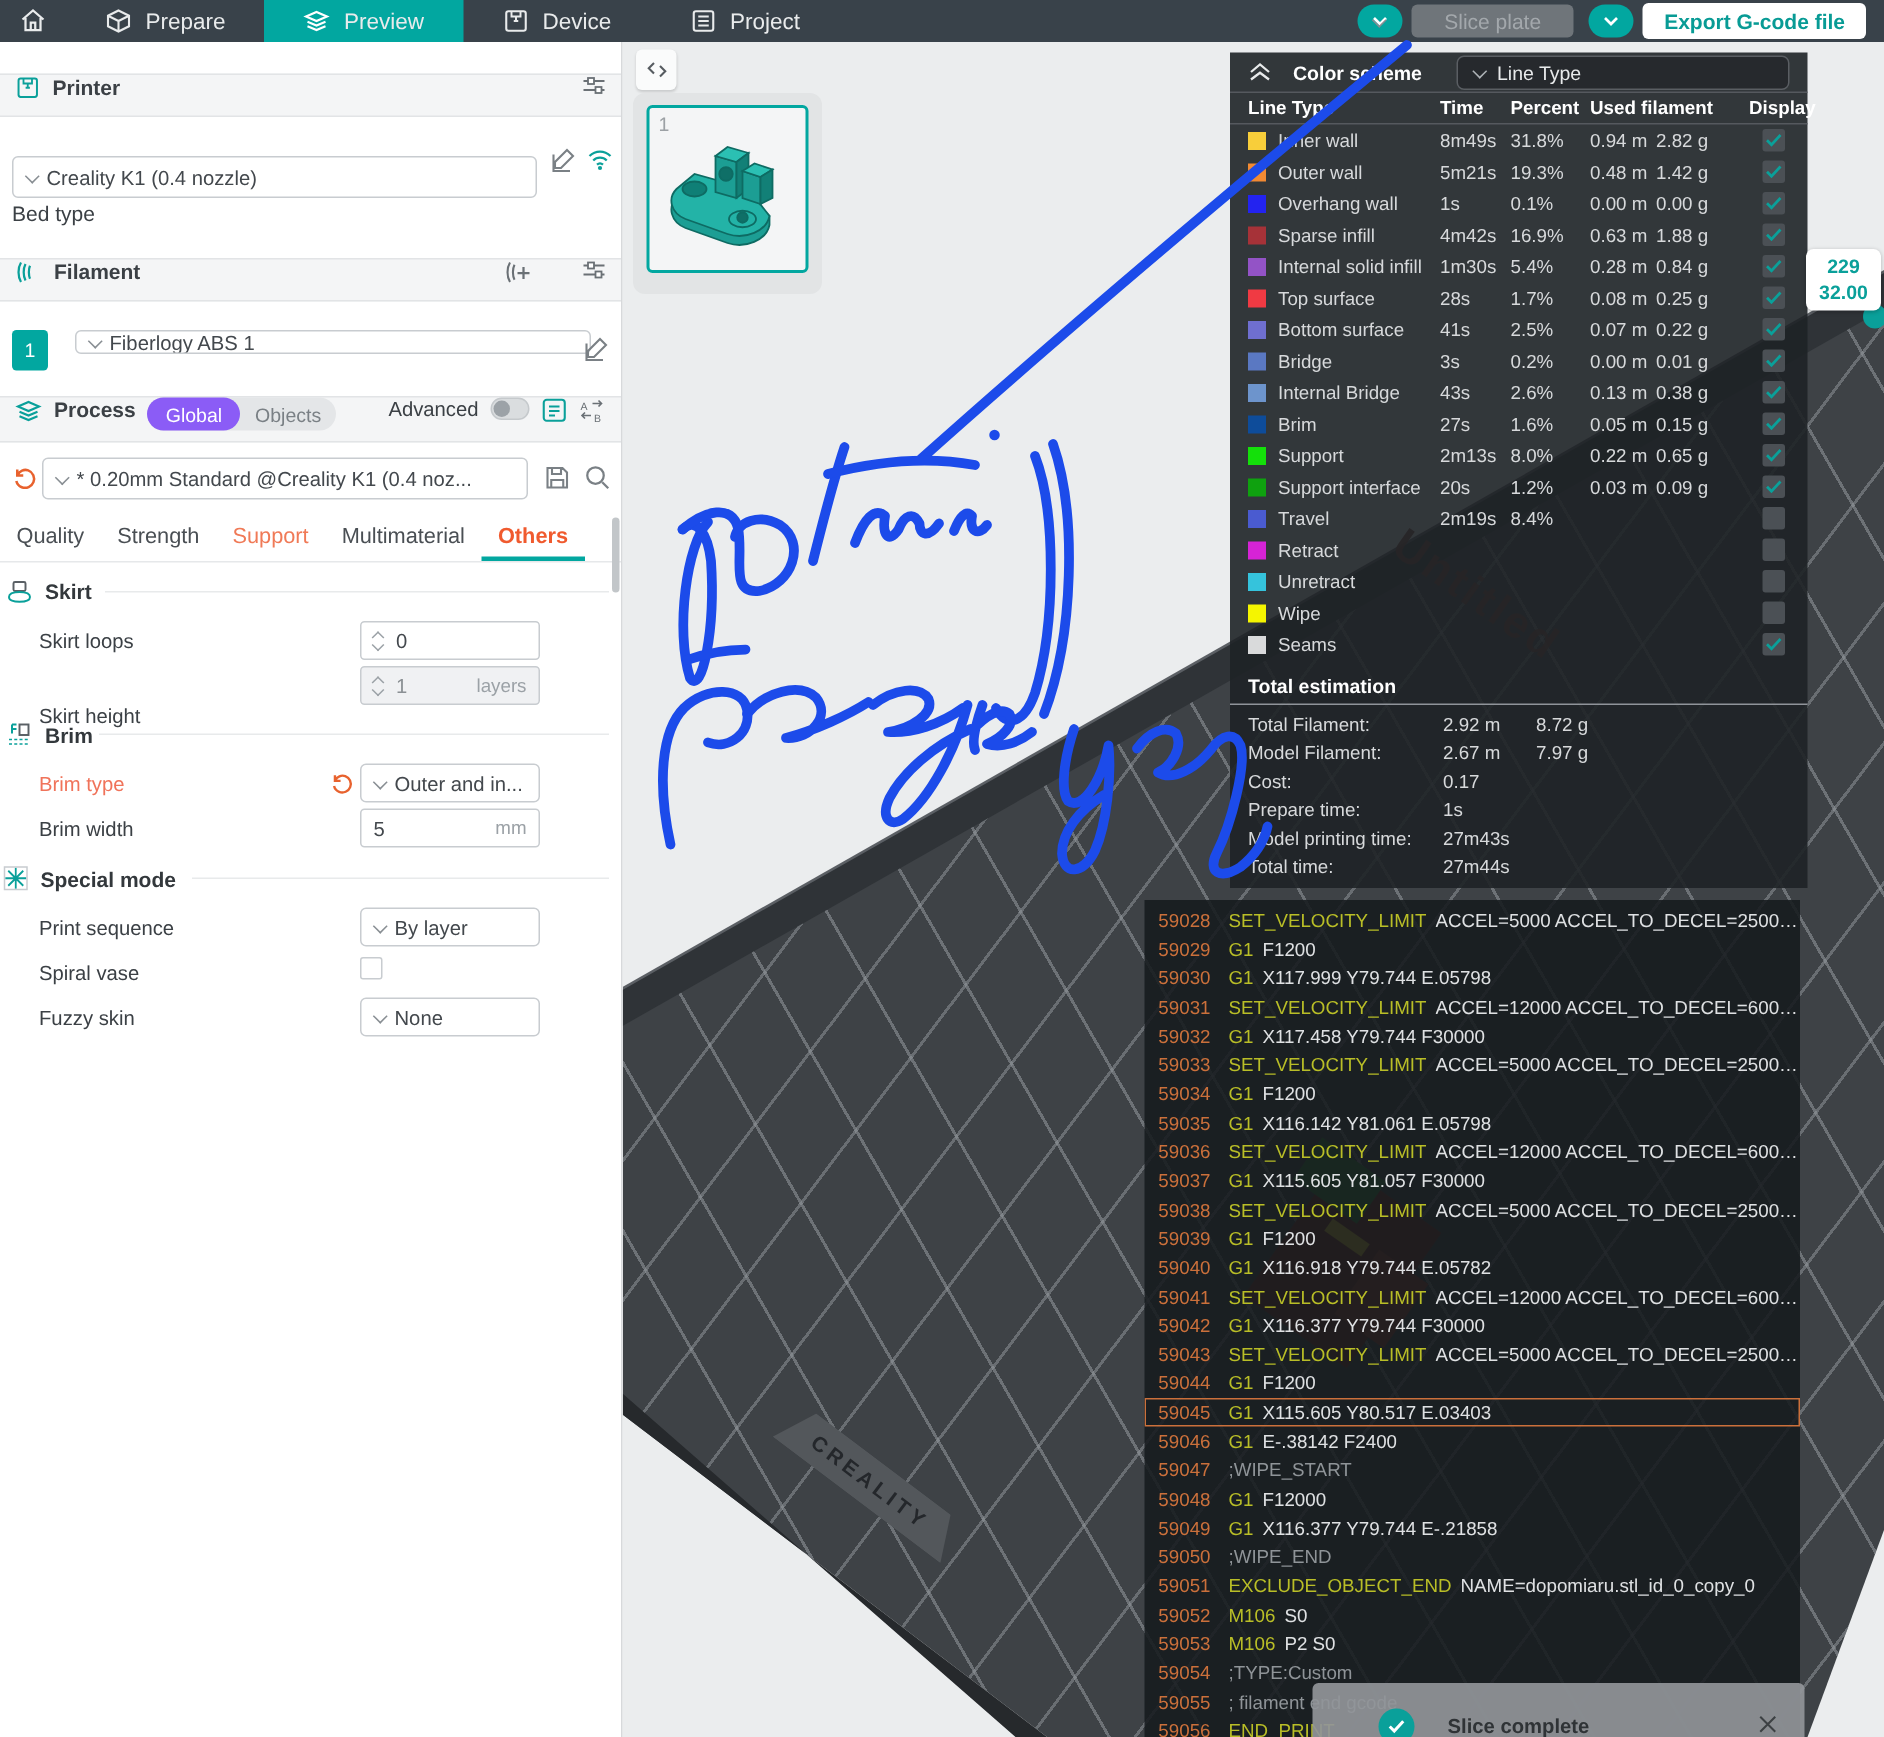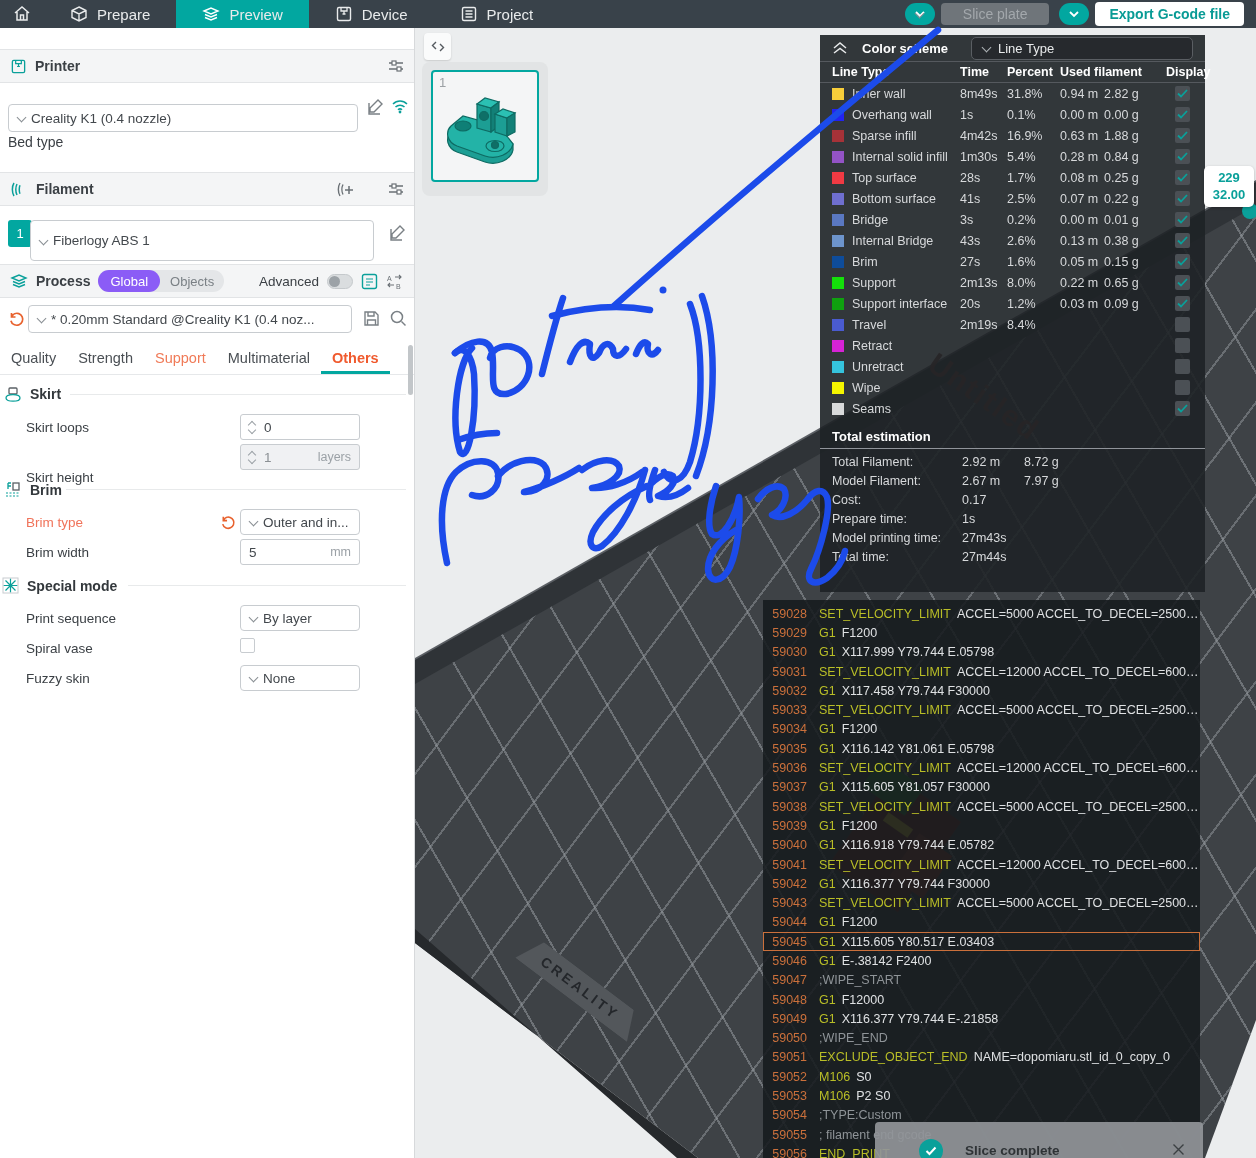--- a/index.html
+++ b/index.html
@@ -13,21 +13,21 @@
   .tb-tab { display:flex; align-items:center; gap:9px; padding:0 26px; color:#E9EBEC; font-size:15px; cursor:pointer; }
   .tb-tab.active { background:#02A7A0; }
   .tb-spacer { flex:1; }
   .tb-right { display:flex; align-items:center; gap:10px; padding-right:12px; }
   .chev-btn { width:30px; height:22px; background:#02A7A0; border-radius:11px; display:flex; align-items:center; justify-content:center; cursor:pointer; }
   .btn-slice { height:22px; padding:0 22px; background:#6F757A; border-radius:4px; color:#A3A8AC; font-size:14px; display:flex; align-items:center; cursor:pointer; margin-left:-4px; }
   .btn-export { height:22px; padding:12px 14px; background:#FFFFFF; border-radius:4px; color:#089B95; font-size:14px; font-weight:bold; display:flex; align-items:center; cursor:pointer; margin-left:-4px; }
 
   
   #leftpanel { position:absolute; left:0; top:28px; width:415px; height:1130px; background:#FFFFFF; border-right:1px solid #D7D9DB; z-index:30; }
-  .sec-head { position:absolute; left:0; width:414px; height:29px; background:#F4F5F6; border-top:1px solid #E2E4E6; border-bottom:1px solid #E2E4E6; display:flex; align-items:center; padding:16px 10px; gap:8px; }
+  .sec-head { position:absolute; left:0; width:414px; height:29px; background:#F4F5F6; border-top:1px solid #E2E4E6; border-bottom:1px solid #E2E4E6; display:flex; padding:0 10px; gap:8px; }
   .sec-title { font-size:14px; font-weight:bold; color:#3B4045; }
   .sel { position:absolute; height:28px; border:1px solid #C8CCD0; border-radius:4px; background:#fff; display:flex; align-items:center; padding:0 8px; gap:6px; font-size:13.5px; color:#43484D; cursor:pointer; white-space:nowrap; overflow:hidden; }
   .chev { width:8px; height:8px; flex:none; position:relative; }
   .chev:before { content:""; position:absolute; left:1px; top:0px; width:6px; height:6px; border-right:1.6px solid #888E93; border-bottom:1.6px solid #888E93; transform:rotate(45deg); }
   .lbl { position:absolute; font-size:13.5px; color:#3B4045; }
   .numin { position:absolute; width:120px; height:26px; border:1px solid #C8CCD0; border-radius:3px; background:#fff; display:flex; align-items:center; font-size:13.5px; color:#43484D; padding:0 8px; gap:8px; }
   .numin.dis { background:#F0F1F3; color:#8B9094; }
   .spin { display:flex; flex-direction:column; gap:1px; }
   .spin i { width:7px; height:7px; position:relative; display:block; }
   .spin i:before { content:""; position:absolute; left:0; top:2px; width:5px; height:5px; border-left:1.4px solid #9BA1A6; border-top:1.4px solid #9BA1A6; transform:rotate(45deg); }
@@ -215,21 +215,21 @@
         <path d="M4 2 C1.8 5.5 1.8 11.5 4 15 M7 3.5 C5.6 6.2 5.6 10.8 7 13.5" fill="none" stroke="#6A7075" stroke-width="1.4"></path>
         <path d="M13 5 V13 M9 9 H17" stroke="#6A7075" stroke-width="1.5"></path>
       </svg>
     <svg class="ic" width="16" height="14" viewBox="0 0 16 14">
         <path d="M1 4 H15 M1 10 H15" stroke="#6A7075" stroke-width="1.3"></path>
         <rect x="4" y="2" width="4" height="4" fill="#fff" stroke="#6A7075" stroke-width="1.2"></rect>
         <rect x="9" y="8" width="4" height="4" fill="#fff" stroke="#6A7075" stroke-width="1.2"></rect>
       </svg>
   </div>
   <div class="badge1" style="left:8px; top:192px;">1</div>
-  <div class="sel" style="left:30px; top:192px; width:344px; height:41px;">
+  <div class="sel" style="left:50px; top:192px; width:344px; height:16px;">
     <span class="chev"></span>
     <span>Fiberlogy ABS 1</span>
   </div>
   <svg class="ic abs" style="left:388px; top:196px;" width="19" height="19" viewBox="0 0 19 19">
       <path d="M3 5 V16 H14 M12 2 L16 6 L8 14 H4 V10 Z" fill="none" stroke="#7A8085" stroke-width="1.4"></path>
     </svg>
 
   <div class="sec-head" style="top:236px; height:31px;">
     <svg class="ic" width="18" height="18" viewBox="0 0 18 18">
         <path d="M2 6 L9 3 L16 6 L9 9 Z M3 9.5 L9 12 L15 9.5 M3 12.5 L9 15 L15 12.5" fill="none" stroke="#0AA09A" stroke-width="1.4"></path>
@@ -418,20 +418,35 @@
         <span class="c-wt">2.82 g</span>
         <span class="c-disp">
           <span class="dchk">
             <svg width="11" height="9" viewBox="0 0 11 9">
               <path d="M1 4.5 L4 7.5 L10 1" fill="none" stroke="#0AA09A" stroke-width="1.8"></path>
             </svg>
           </span>
         </span>
       </div>
       <div class="cs-row">
+        <span class="sw" style="background:#F28A33"></span>
+        <span class="c-label">Outer wall</span>
+        <span class="c-time">5m21s</span>
+        <span class="c-pct">19.3%</span>
+        <span class="c-len">0.48 m</span>
+        <span class="c-wt">1.42 g</span>
+        <span class="c-disp">
+          <span class="dchk">
+            <svg width="11" height="9" viewBox="0 0 11 9">
+              <path d="M1 4.5 L4 7.5 L10 1" fill="none" stroke="#0AA09A" stroke-width="1.8"></path>
+            </svg>
+          </span>
+        </span>
+      </div>
+      <div class="cs-row">
         <span class="sw" style="background:#2323F0"></span>
         <span class="c-label">Overhang wall</span>
         <span class="c-time">1s</span>
         <span class="c-pct">0.1%</span>
         <span class="c-len">0.00 m</span>
         <span class="c-wt">0.00 g</span>
         <span class="c-disp">
           <span class="dchk">
             <svg width="11" height="9" viewBox="0 0 11 9">
               <path d="M1 4.5 L4 7.5 L10 1" fill="none" stroke="#0AA09A" stroke-width="1.8"></path>

